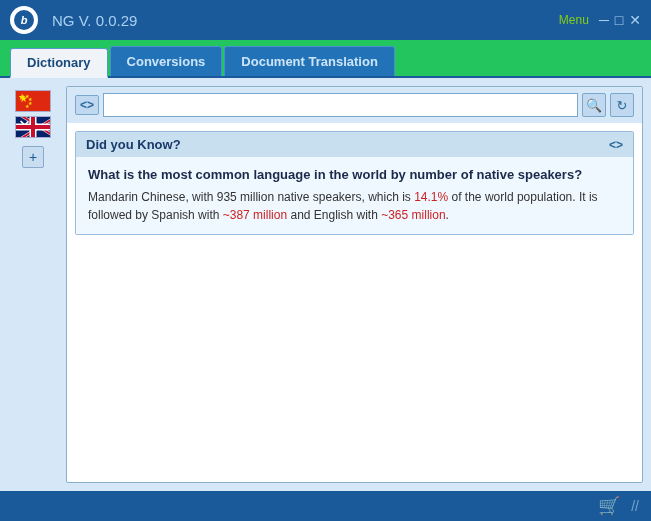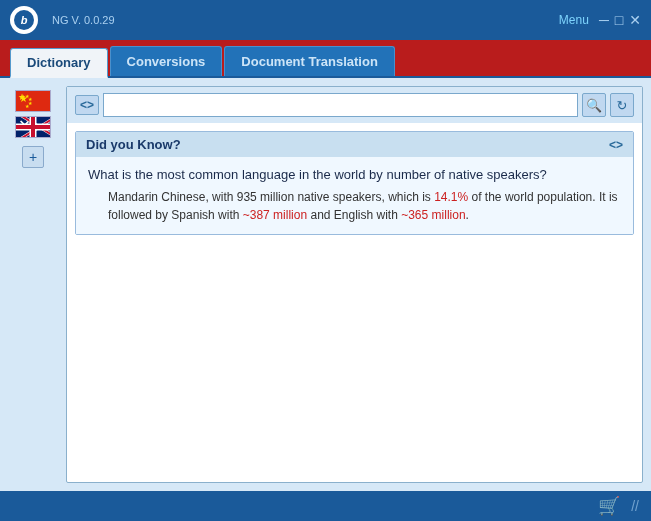--- a/index.html
+++ b/index.html
@@ -52,48 +52,48 @@
     }
     .babylon-sub {
       font-size: 8px;
       color: #aad0f0;
       display: block;
       letter-spacing: 2px;
       margin-top: -4px;
     }
     .version-text {
       color: #aad0f0;
-      font-size: 11px;
+      font-size: 15px;
       margin-left: 6px;
     }
     .title-bar-right {
       display: flex;
       align-items: center;
       gap: 10px;
     }
     .title-menu {
-      color: #7dd3fc;
+      color: #84cc16;
       font-size: 12px;
       cursor: pointer;
     }
     .title-controls {
       display: flex;
       gap: 6px;
       align-items: center;
     }
     .title-btn {
       color: #aad0f0;
       font-size: 14px;
       cursor: pointer;
       line-height: 1;
     }
 
     
     .tab-bar {
-      background: #b91c1c;
+      background: #22c55e;
       display: flex;
       align-items: flex-end;
       padding: 0 10px;
       height: 38px;
       border-bottom: 2px solid #1a5a9a;
     }
     .tab {
       padding: 6px 16px;
       font-size: 13px;
       font-weight: bold;
@@ -285,30 +285,29 @@
       font-size: 12px;
       color: #2a6a9a;
       font-weight: bold;
       cursor: pointer;
     }
     .did-you-know-body {
       background: #f0f8ff;
       padding: 10px 12px;
     }
     .dyk-question {
-      font-weight: normal;
+      font-weight: bold;
       font-size: 13px;
       color: #1a2a4a;
       margin-bottom: 6px;
     }
     .dyk-answer {
       font-size: 12px;
       color: #333;
       line-height: 1.5;
-      margin-left: 20px;
     }
     .dyk-highlight {
       color: #cc2222;
     }
 
     
     .bottom-bar {
       position: absolute;
       bottom: 0;
       left: 0;

